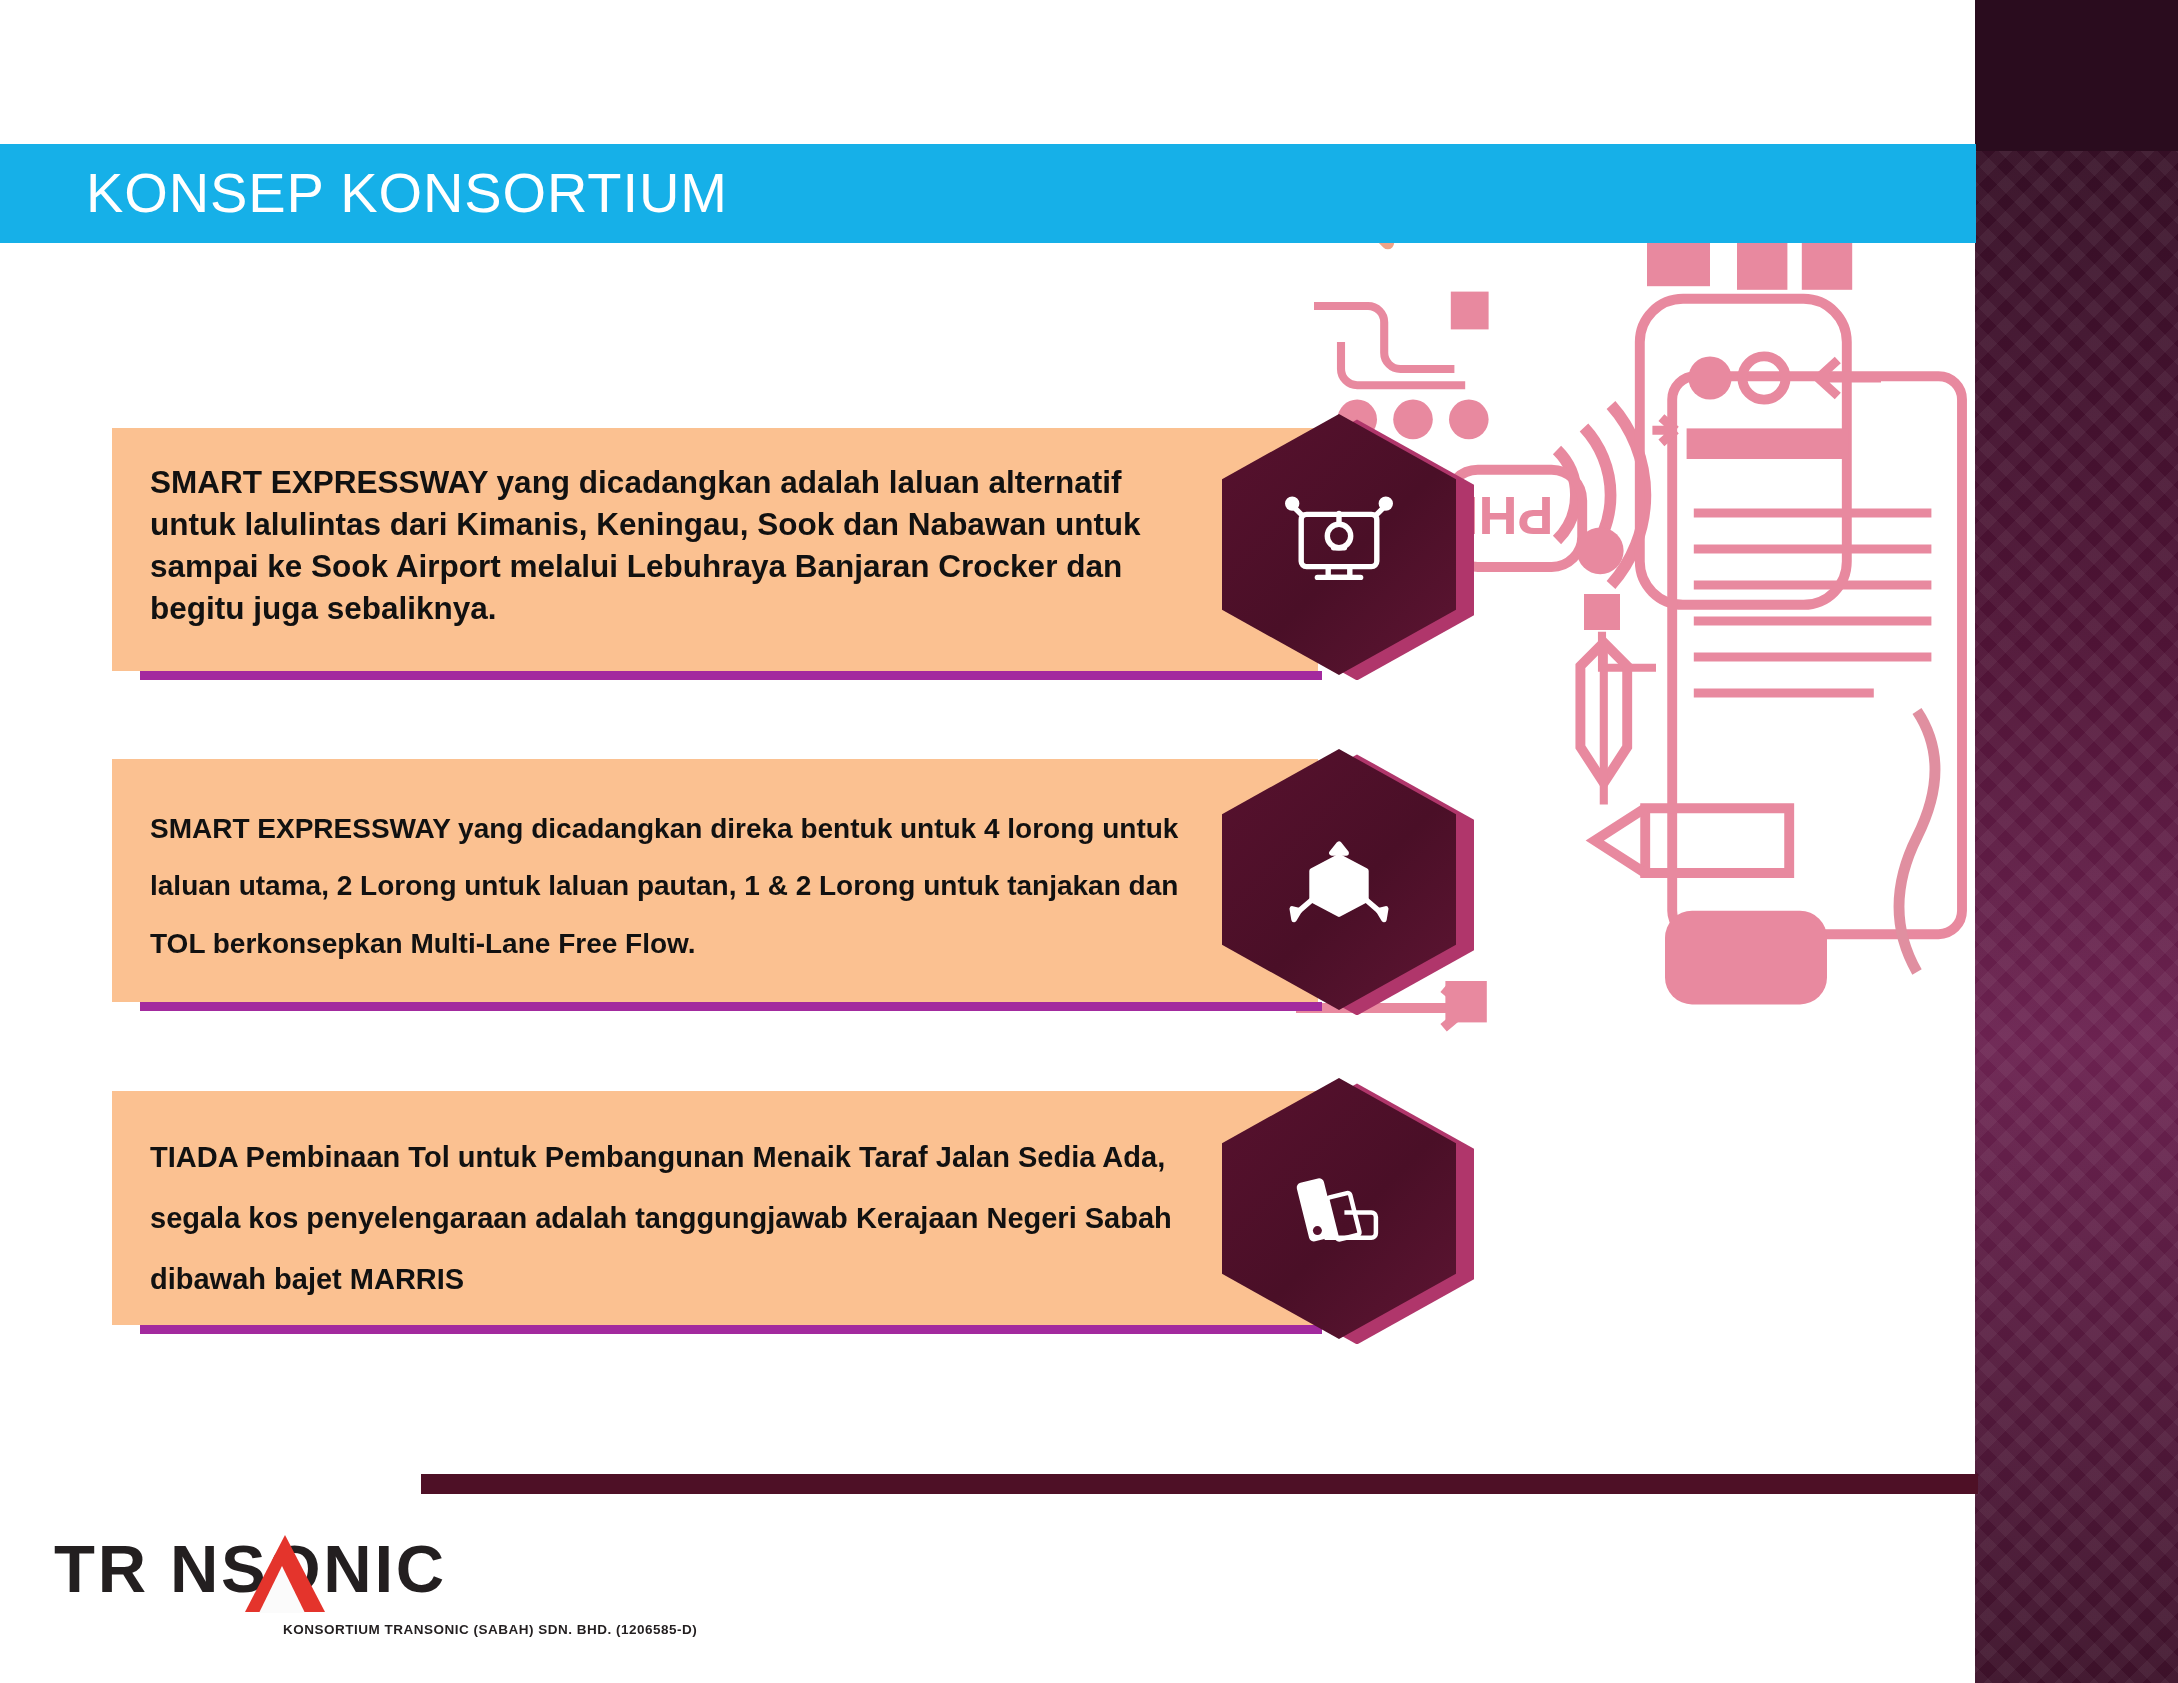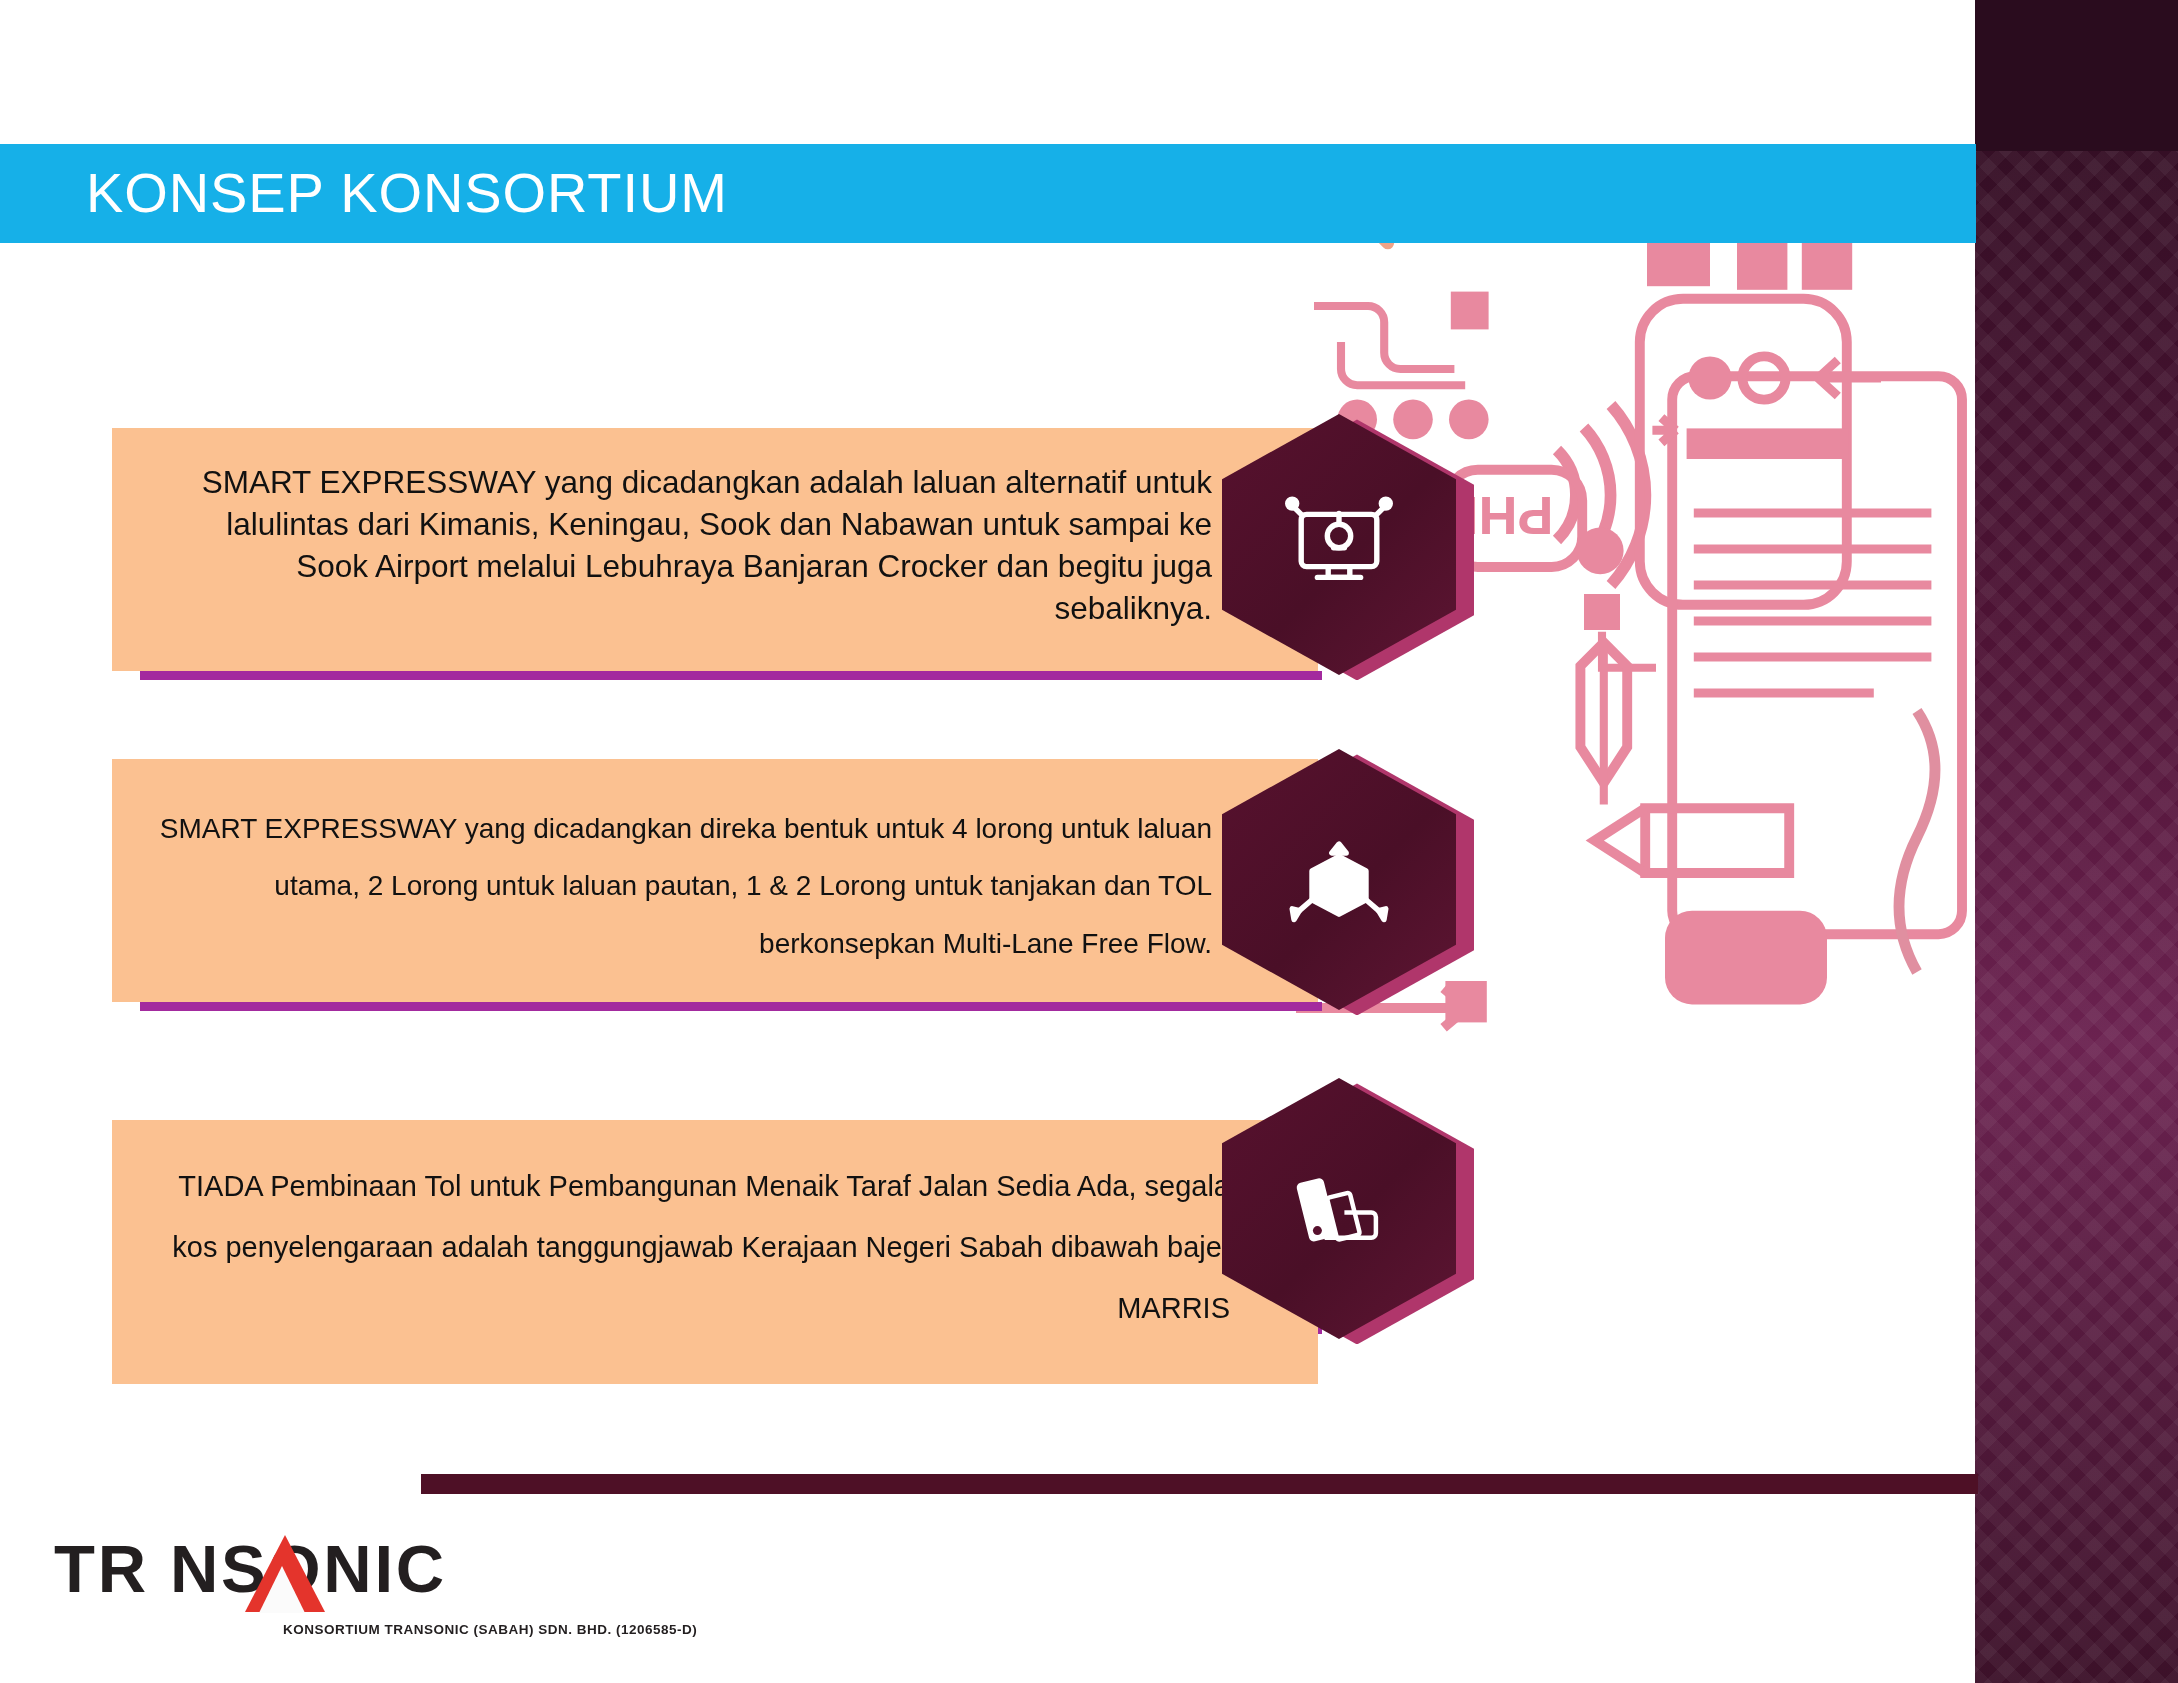--- a/index.html
+++ b/index.html
@@ -73,23 +73,22 @@
     background: #fbc191;
     box-sizing: border-box;
   }
   .card-shadow {
     position: absolute;
     height: 9px;
     background: #a32a9e;
   }
   .card-text {
     color: #111111;
-    font-weight: normal;
-    font-family: "Liberation Sans", sans-serif;
-    text-align: right;
+    font-weight: bold;
+    font-family: "Liberation Sans", sans-serif;
   }
 
   #card1 { left: 112px; top: 428px; width: 1206px; height: 243px; }
   #card1-shadow { left: 140px; top: 671px; width: 1182px; }
   #card1 .card-text {
     position: absolute;
     left: 38px;
     top: 34px;
     width: 1062px;
     font-size: 31.5px;
@@ -100,21 +99,21 @@
   #card2-shadow { left: 140px; top: 1002px; width: 1182px; }
   #card2 .card-text {
     position: absolute;
     left: 38px;
     top: 41px;
     width: 1062px;
     font-size: 28px;
     line-height: 2.05;
   }
 
-  #card3 { left: 112px; top: 1120px; width: 1206px; height: 264px; }
+  #card3 { left: 112px; top: 1091px; width: 1206px; height: 234px; }
   #card3-shadow { left: 140px; top: 1325px; width: 1182px; }
   #card3 .card-text {
     position: absolute;
     left: 38px;
     top: 36px;
     width: 1080px;
     font-size: 29px;
     line-height: 2.1;
   }
 

